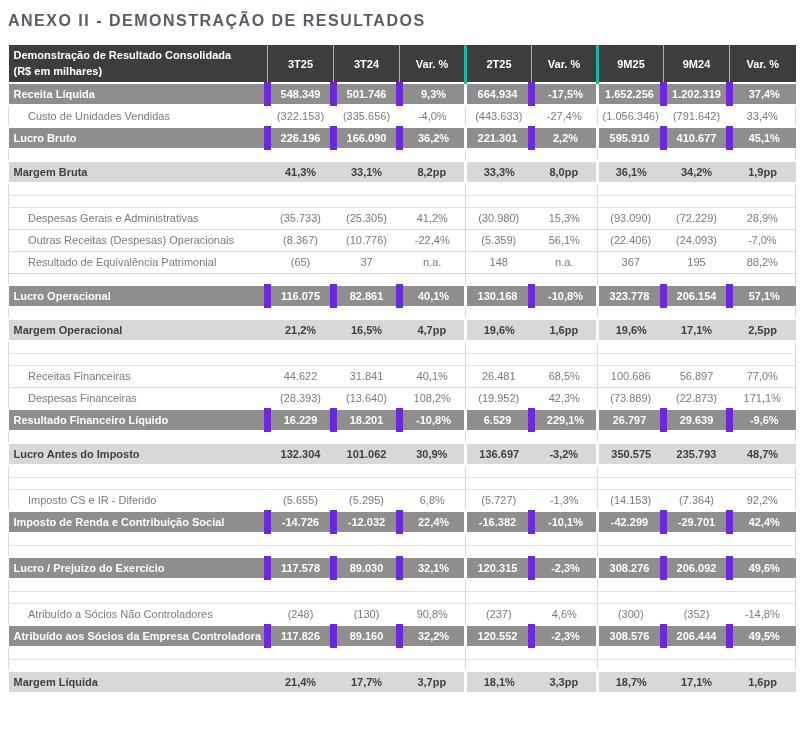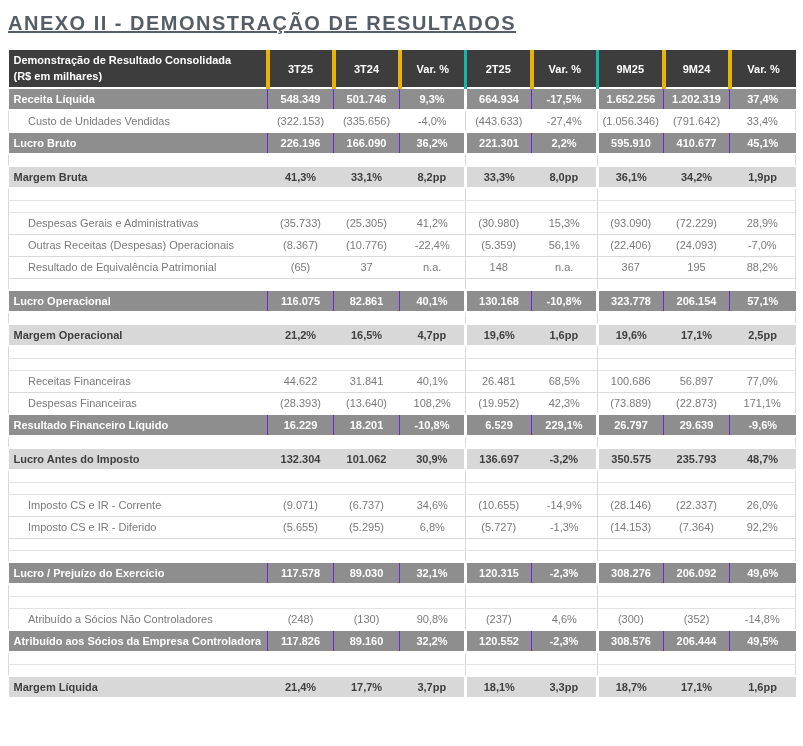--- a/index.html
+++ b/index.html
@@ -15,26 +15,25 @@
   *{box-sizing:border-box;}
   html,body{margin:0;padding:0;}
   body{
     width:803px;height:746px;
     background:#fff;
     font-family:"Liberation Sans","DejaVu Sans",sans-serif;
     overflow:hidden;
   }
   .page{padding:8px 8px 0 8px;}
   .title{
-    font-size:20px;
+    font-size:16px;
     font-weight:700;
     letter-spacing:1.5px;
     color:var(--title-color);
     margin:4px 0 15px 0;
-    text-decoration:underline;
   }
   table.results{
     border-collapse:collapse;
     table-layout:fixed;
     width:787px;
   }
   col.label-col{width:259px;}
   col.data-col{width:66px;}
   thead th{
     background:var(--header-bg);
@@ -44,41 +43,41 @@
     height:38px;
     text-align:center;
     padding:2px;
     vertical-align:middle;
   }
   thead th.table-title{
     text-align:left;
     padding-left:5px;
     line-height:1.45;
   }
-  thead th + th{border-left:4px solid #eab308;}
+  thead th + th{border-left:1px solid #eab308;}
   thead th.group-start{border-left:3px solid #14b8a6;}
   tbody tr{height:22px;}
   tbody tr.row-spacer{height:12px;}
   td{
     font-size:11px;
     padding:0 2px;
     vertical-align:middle;
     white-space:nowrap;
   }
   td.val{text-align:center;}
   td.label{text-align:left;padding-left:5px;}
   td.label.indent{padding-left:19px;}
   .row-dark td{
     background:var(--subtotal-bg);
     color:#fff;
     font-weight:700;
     border-top:2px solid #fff;
     border-bottom:2px solid #fff;
   }
-  .row-dark td + td{border-left:1px solid #6d28d9;}
+  .row-dark td + td{border-left:7px solid #6d28d9;}
   .row-dark td.group-start{border-left:3px solid #fff;}
   .row-light td{
     background:var(--highlight-bg);
     color:var(--dark-text);
     font-weight:700;
     border-top:2px solid #fff;
     border-bottom:2px solid #fff;
     margin-top:37px;
   }
   .row-light td.group-start{border-left:3px solid #fff;}
@@ -377,40 +376,40 @@
           <td></td>
           <td></td>
           <td></td>
           <td class="group-start"></td>
           <td></td>
           <td class="group-start"></td>
           <td></td>
           <td></td>
         </tr>
         <tr class="row-plain">
-          <td class="label indent">Imposto CS e IR - Corrente</td>
-          <td class="val">(9.071)</td>
-          <td class="val">(6.737)</td>
-          <td class="val">34,6%</td>
-          <td class="val group-start">(10.655)</td>
-          <td class="val">-14,9%</td>
-          <td class="val group-start">(28.146)</td>
-          <td class="val">(22.337)</td>
-          <td class="val">26,0%</td>
-        </tr>
-        <tr class="row-plain">
           <td class="label indent">Imposto CS e IR - Diferido</td>
           <td class="val">(5.655)</td>
           <td class="val">(5.295)</td>
           <td class="val">6,8%</td>
           <td class="val group-start">(5.727)</td>
           <td class="val">-1,3%</td>
           <td class="val group-start">(14.153)</td>
           <td class="val">(7.364)</td>
           <td class="val">92,2%</td>
+        </tr>
+        <tr class="row-dark">
+          <td class="label">Imposto de Renda e Contribuição Social</td>
+          <td class="val">-14.726</td>
+          <td class="val">-12.032</td>
+          <td class="val">22,4%</td>
+          <td class="val group-start">-16.382</td>
+          <td class="val">-10,1%</td>
+          <td class="val group-start">-42.299</td>
+          <td class="val">-29.701</td>
+          <td class="val">42,4%</td>
         </tr>
         <tr class="row-spacer">
           <td></td>
           <td></td>
           <td></td>
           <td></td>
           <td class="group-start"></td>
           <td></td>
           <td class="group-start"></td>
           <td></td>

